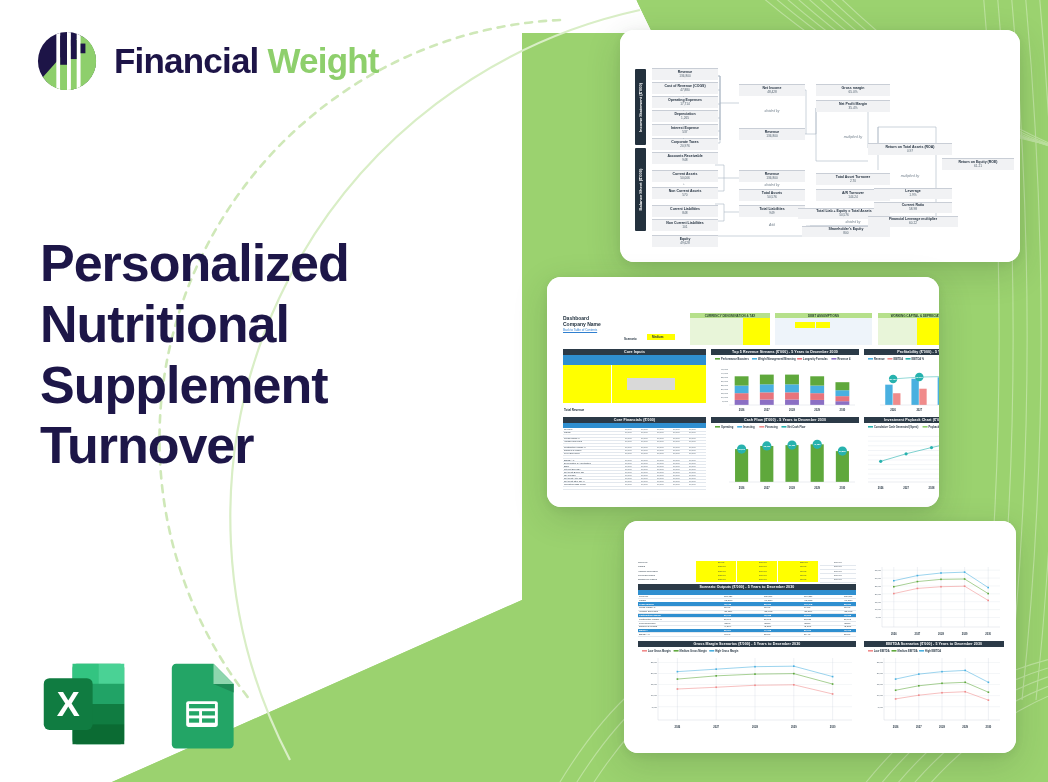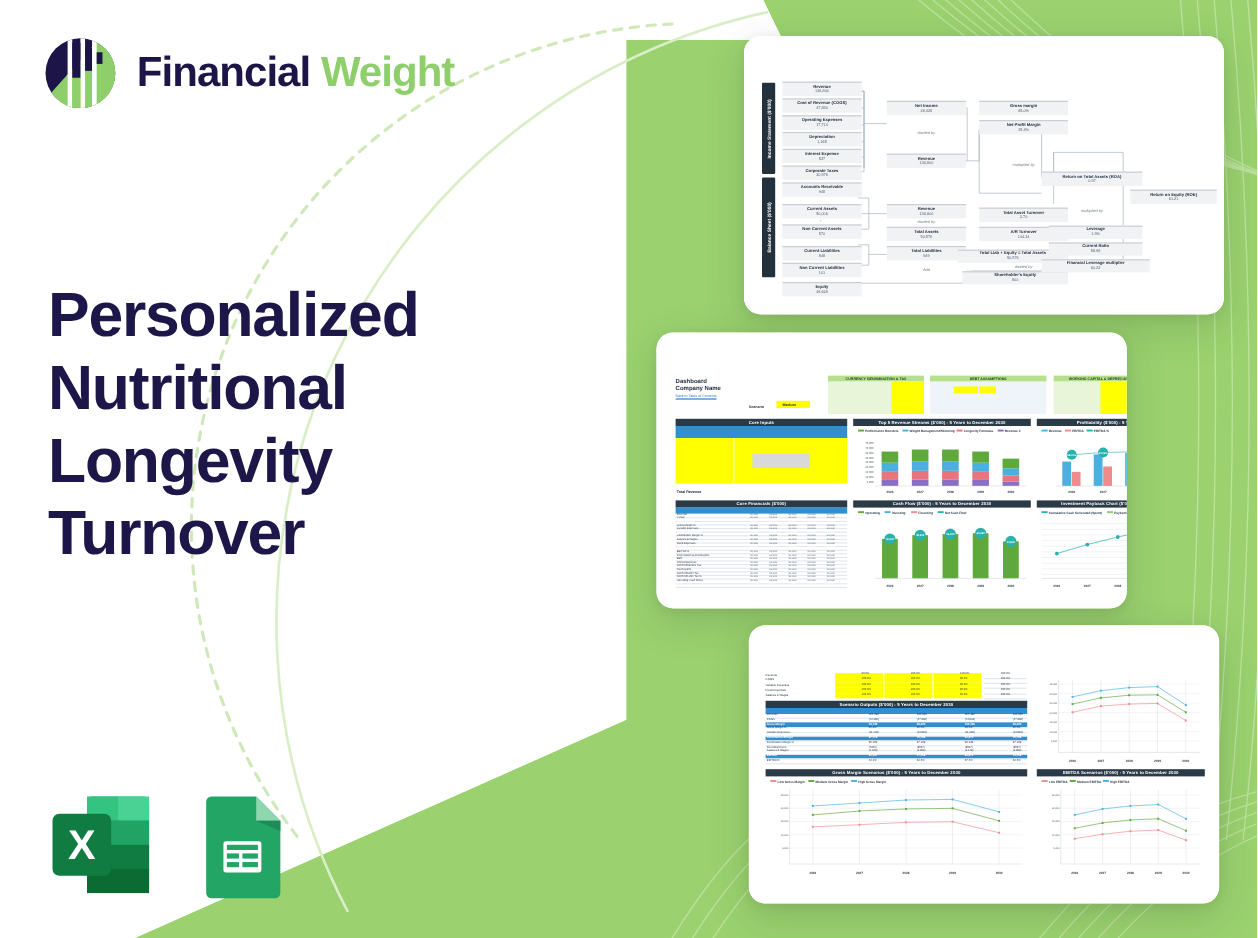--- a/index.html
+++ b/index.html
@@ -185,21 +185,21 @@
     </svg>
     <div class="logo-text">
       <span class="w1">Financial</span>
       <span class="w2">Weight</span>
     </div>
   </div>
 
   <div class="headline">
     <div>Personalized</div>
     <div>Nutritional</div>
-    <div>Longevity</div>
+    <div>Supplement</div>
     <div>Turnover</div>
   </div>
 
   <div class="app-icons">
     <svg class="app-icon" viewBox="0 0 64 64">
       <rect x="24" y="4" width="36" height="56" rx="3" fill="#21a366"></rect>
       <rect x="24" y="4" width="18" height="14" fill="#33c481"></rect>
       <rect x="42" y="4" width="18" height="14" fill="#4ad295"></rect>
       <rect x="24" y="18" width="36" height="14" fill="#21a366"></rect>
       <rect x="24" y="32" width="36" height="14" fill="#107c41"></rect>

